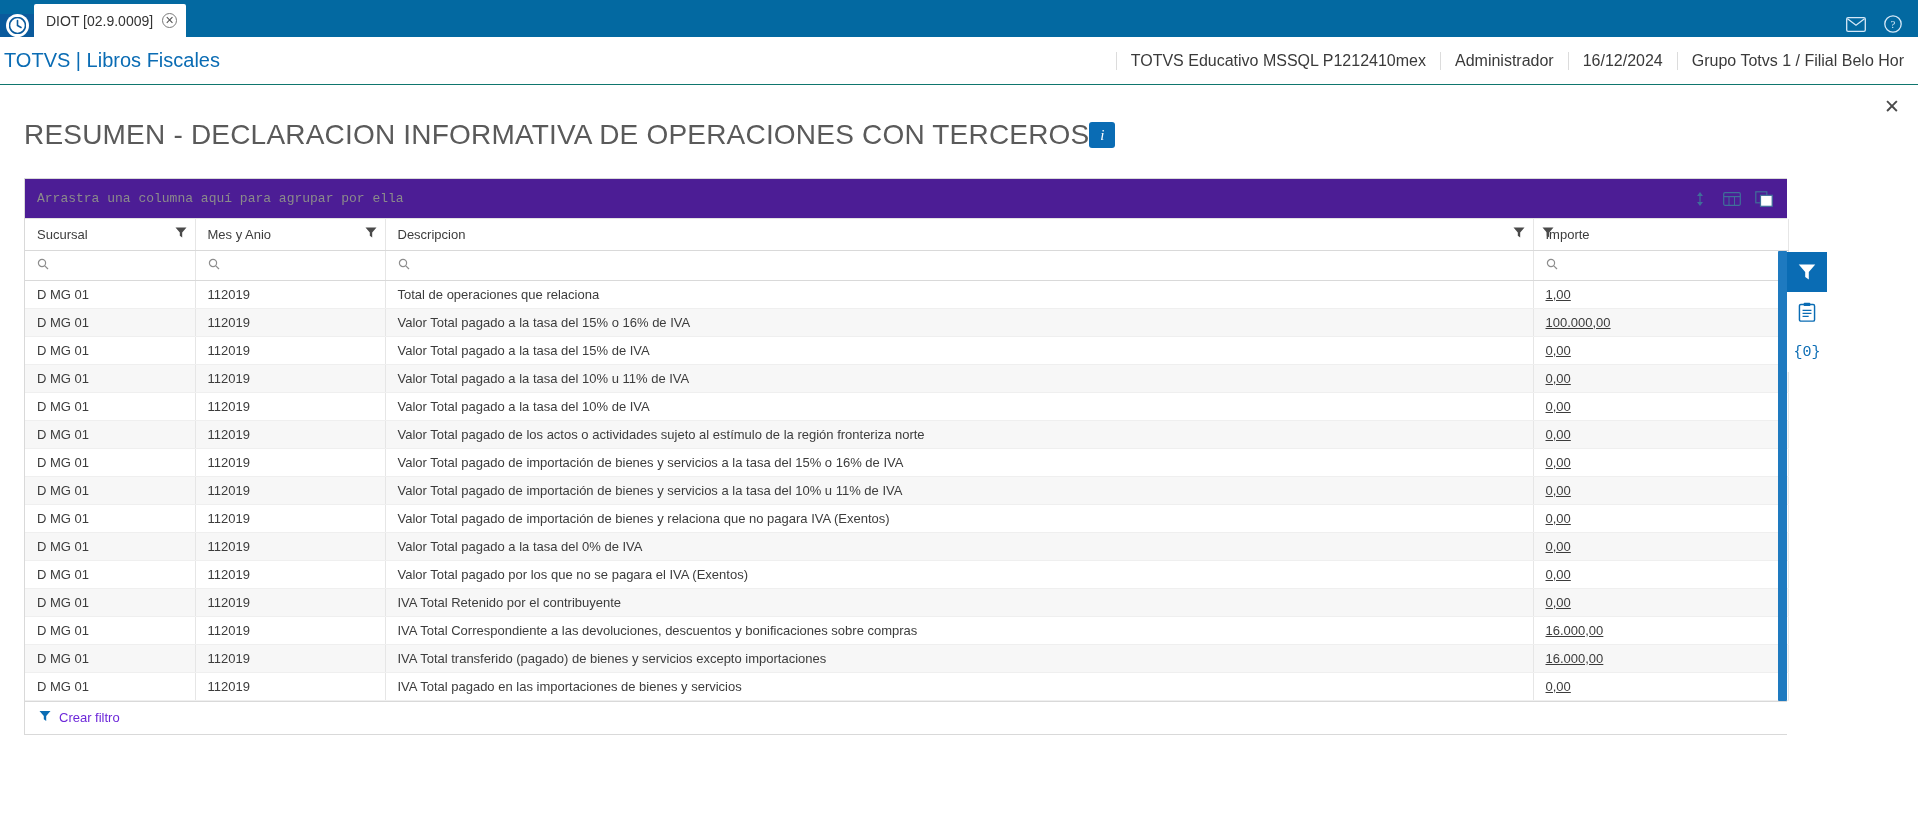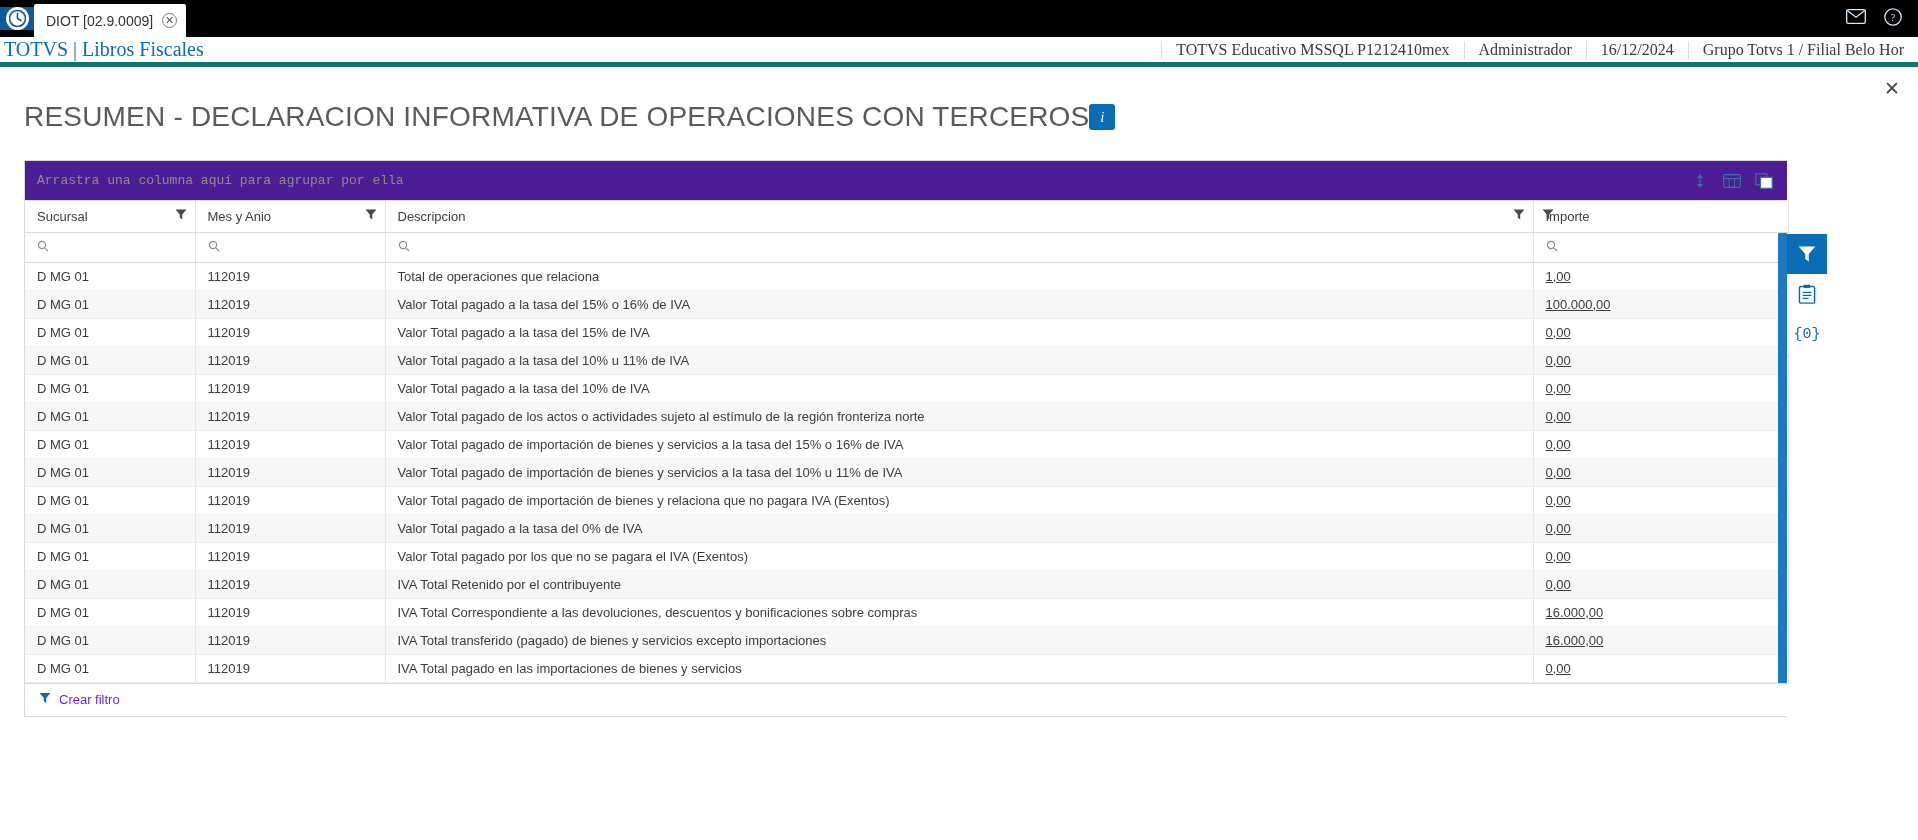--- a/index.html
+++ b/index.html
@@ -7,23 +7,23 @@
     margin: 0; padding: 0;
     width: 1918px; height: 840px;
     background: #ffffff;
     font-family: "Liberation Sans", sans-serif;
     overflow: hidden;
   }
 
   
   .topbar {
     height: 37px;
-    background: #000000;
+    background: #0369a1;
     display: flex;
-    align-items: center;
+    align-items: flex-end;
     position: relative;
   }
   .logo-box {
     width: 34px;
     display: flex; align-items: center; justify-content: center;
     background: #0a5a9c;
   }
   .logo-circle {
     width: 23px; height: 23px; border-radius: 50%;
     background: #ffffff;
@@ -50,26 +50,25 @@
   }
   .topbar-right {
     margin-left: auto;
     display: flex; align-items: center; gap: 18px;
     padding-right: 16px;
   }
   .topbar-right .ic { color: #cfe3f3; }
 
   
   .subbar {
-    height: 30px;
-    background: #ffffff;
-    border-bottom: 5px solid #0f766e;
+    height: 48px;
+    background: #ffffff;
+    border-bottom: 1px solid #0f766e;
     display: flex; align-items: center;
     position: relative;
-    font-family: Liberation Serif, serif;
   }
   .brand {
     font-size: 20px;
     color: #0a6cb4;
     padding-left: 4px;
     white-space: nowrap;
   }
   .subbar-right {
     margin-left: auto;
     display: flex; align-items: center; height: 34px;

